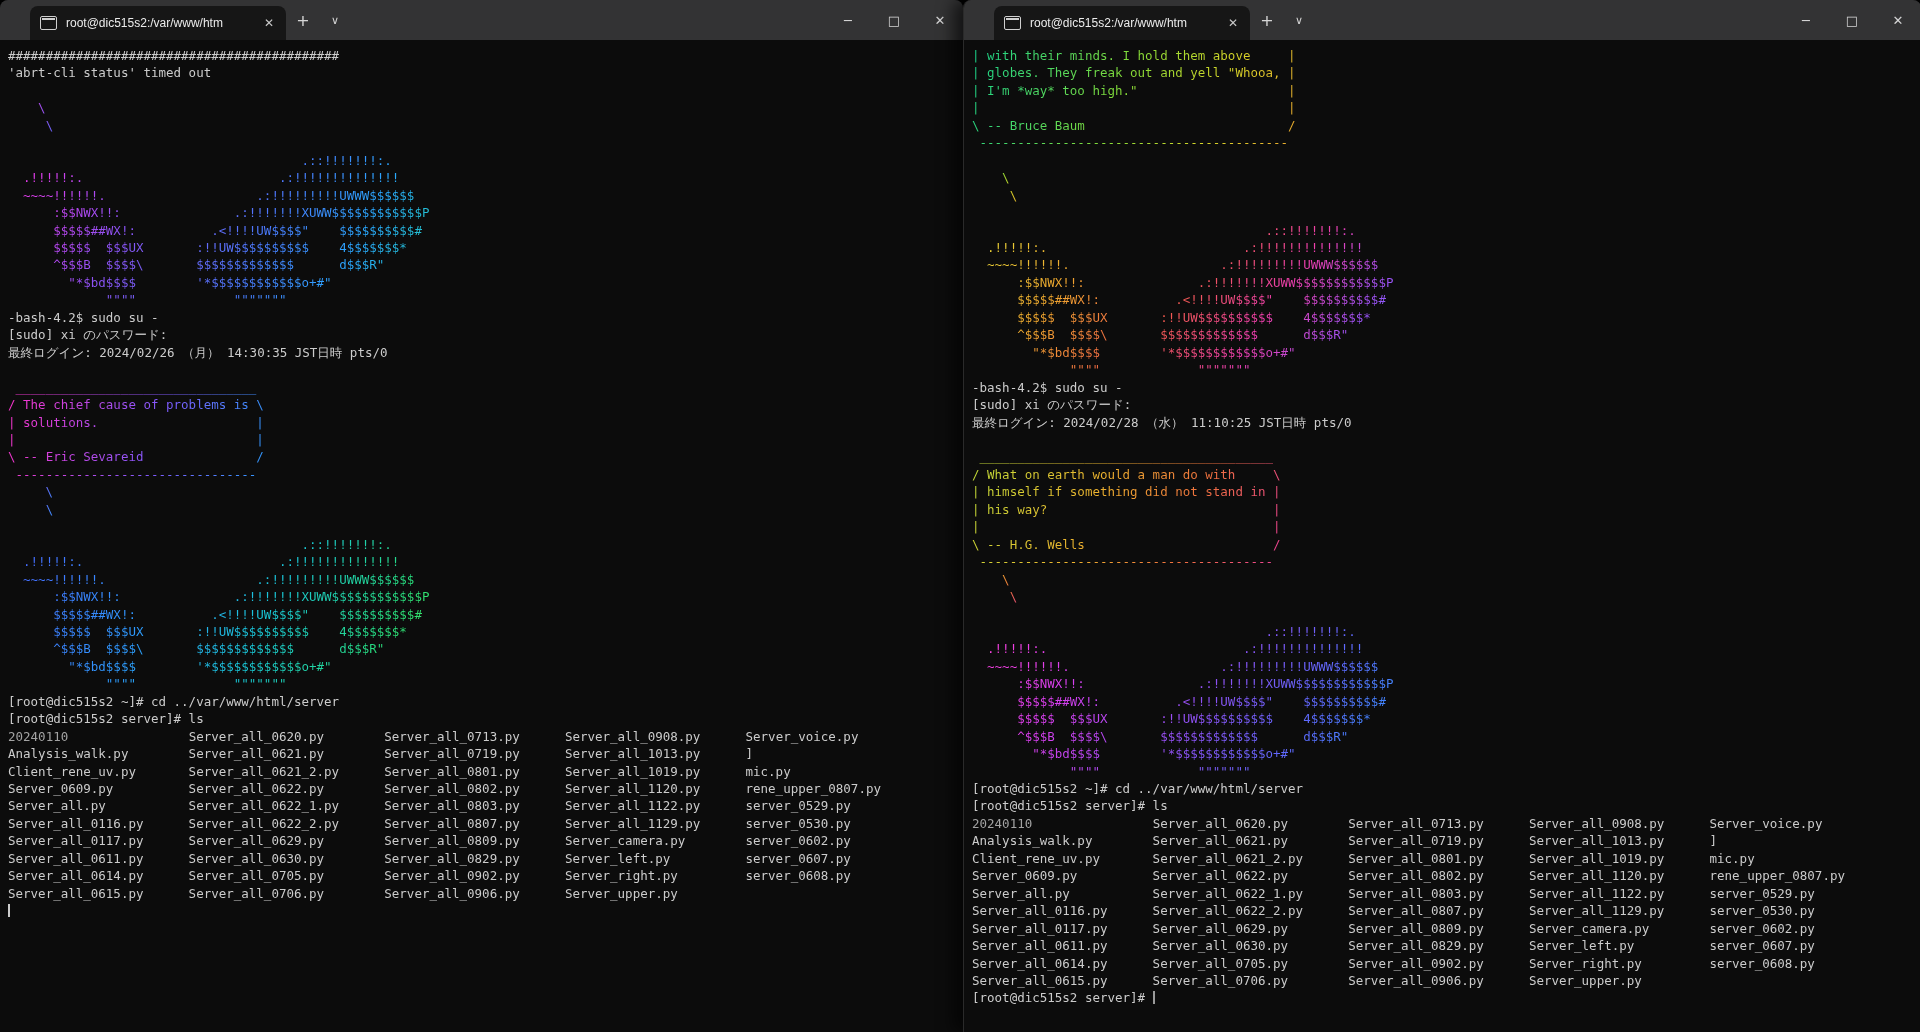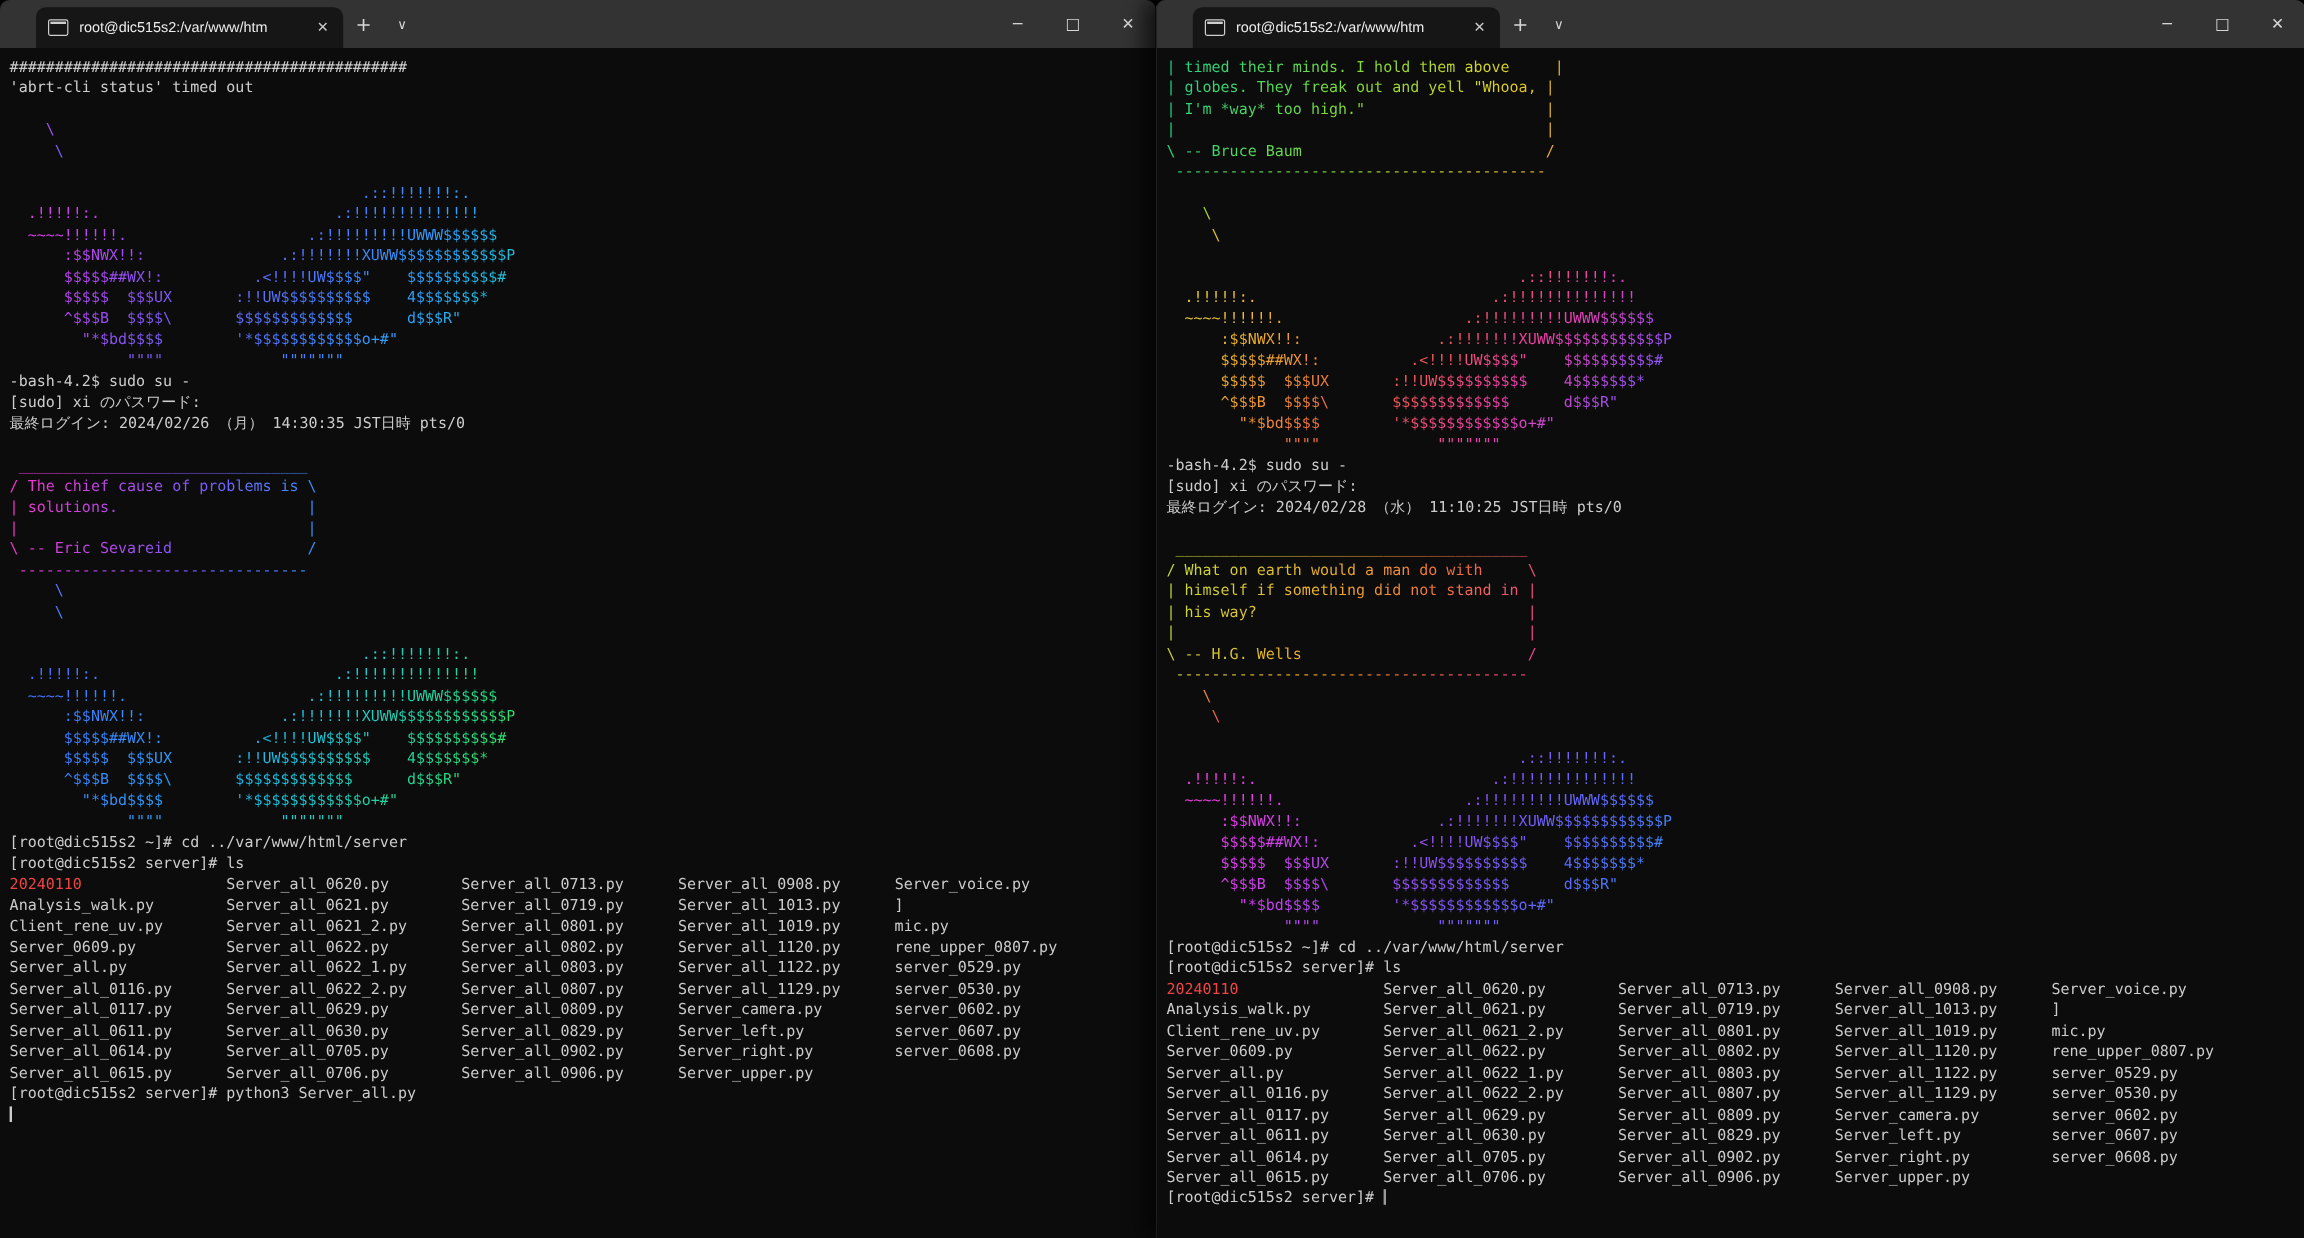--- a/index.html
+++ b/index.html
@@ -21,21 +21,21 @@
   pre.block{margin:0;font:12.5px/17.45px "DejaVu Sans Mono",monospace;color:#cccccc;white-space:pre;}
   .g{width:max-content;-webkit-background-clip:text;background-clip:text;color:transparent;-webkit-text-fill-color:transparent;}
   .g-lf1{background-image:linear-gradient(100deg,#ff33cc,#b84af0 55%,#5b6cff 100%);}
   .g-art1{background-image:linear-gradient(115deg,#e93ae9 5%,#8d52f5 30%,#4a7bff 60%,#29a8ff 80%,#1fd3b2 100%);}
   .g-lf2{background-image:linear-gradient(100deg,#ff33cc,#7d5bff 60%,#2e9bff 100%);text-align:right;}
   .g-art2{background-image:linear-gradient(115deg,#4a63ff,#2e9bff 35%,#19c8d8 60%,#27dd7f 85%,#46e953 100%);}
   .g-rf1{background-image:linear-gradient(110deg,#16d48e,#84dc38 45%,#d6d628 72%,#efa52e 100%);}
   .g-art3{background-image:linear-gradient(125deg,#e9e238 0%,#f0a72e 25%,#f25b4a 48%,#ee3fae 68%,#9d52f5 86%,#4a7bff 100%);}
   .g-rf2{background-image:linear-gradient(110deg,#c2e238 0%,#eeb32e 40%,#f0703e 70%,#f03f9b 100%);}
   .g-art4{background-image:linear-gradient(120deg,#ff3fd8,#d93ff0 25%,#8d52f5 55%,#5b6cff 78%,#2e9bff 100%);}
-  .dir{color:#ef4444;}
+  .dir{color:#a3a3a3;}
   .cursor{display:inline-block;width:2px;height:13px;background:#cccccc;vertical-align:-2px;}
   .cursor.dim{background:#9a9a9a;}
 </style>
 </head>
 <body>
 
 <div class="window" id="win-left">
   <div class="tabbar">
     <div class="tab">
       <span class="cmdicon"></span>
@@ -93,42 +93,41 @@
     <pre class="block"><span class="dir">20240110</span><span>                Server_all_0620.py        Server_all_0713.py      Server_all_0908.py      Server_voice.py</span>
 <span>Analysis_walk.py        Server_all_0621.py        Server_all_0719.py      Server_all_1013.py      ]
 Client_rene_uv.py       Server_all_0621_2.py      Server_all_0801.py      Server_all_1019.py      mic.py
 Server_0609.py          Server_all_0622.py        Server_all_0802.py      Server_all_1120.py      rene_upper_0807.py
 Server_all.py           Server_all_0622_1.py      Server_all_0803.py      Server_all_1122.py      server_0529.py
 Server_all_0116.py      Server_all_0622_2.py      Server_all_0807.py      Server_all_1129.py      server_0530.py
 Server_all_0117.py      Server_all_0629.py        Server_all_0809.py      Server_camera.py        server_0602.py
 Server_all_0611.py      Server_all_0630.py        Server_all_0829.py      Server_left.py          server_0607.py
 Server_all_0614.py      Server_all_0705.py        Server_all_0902.py      Server_right.py         server_0608.py
 Server_all_0615.py      Server_all_0706.py        Server_all_0906.py      Server_upper.py</span></pre>
-    <pre class="block">[root@dic515s2 server]# python3 Server_all.py</pre>
     <pre class="block"><span class="cursor"></span></pre>
   </div>
 </div>
 
 <div class="window" id="win-right">
   <div class="tabbar">
     <div class="tab">
       <span class="cmdicon"></span>
       <span class="tabtitle">root@dic515s2:/var/www/htm</span>
       <span class="tabclose">✕</span>
     </div>
     <span class="tbtn">+</span>
     <span class="tbtn small">∨</span>
     <div class="sysbtns">
       <span class="sysbtn">─</span>
       <span class="sysbtn">□</span>
       <span class="sysbtn">✕</span>
     </div>
   </div>
   <div class="term">
-    <pre class="block g g-rf1">| timed their minds. I hold them above     |
+    <pre class="block g g-rf1">| with their minds. I hold them above     |
 | globes. They freak out and yell "Whooa, |
 | I'm *way* too high."                    |
 |                                         |
 \ -- Bruce Baum                           /
  ----------------------------------------- 
  </pre>
     <pre class="block g g-rf1">    \
      \
  </pre>
     <pre class="block g g-art3">                                       .::!!!!!!!:.

